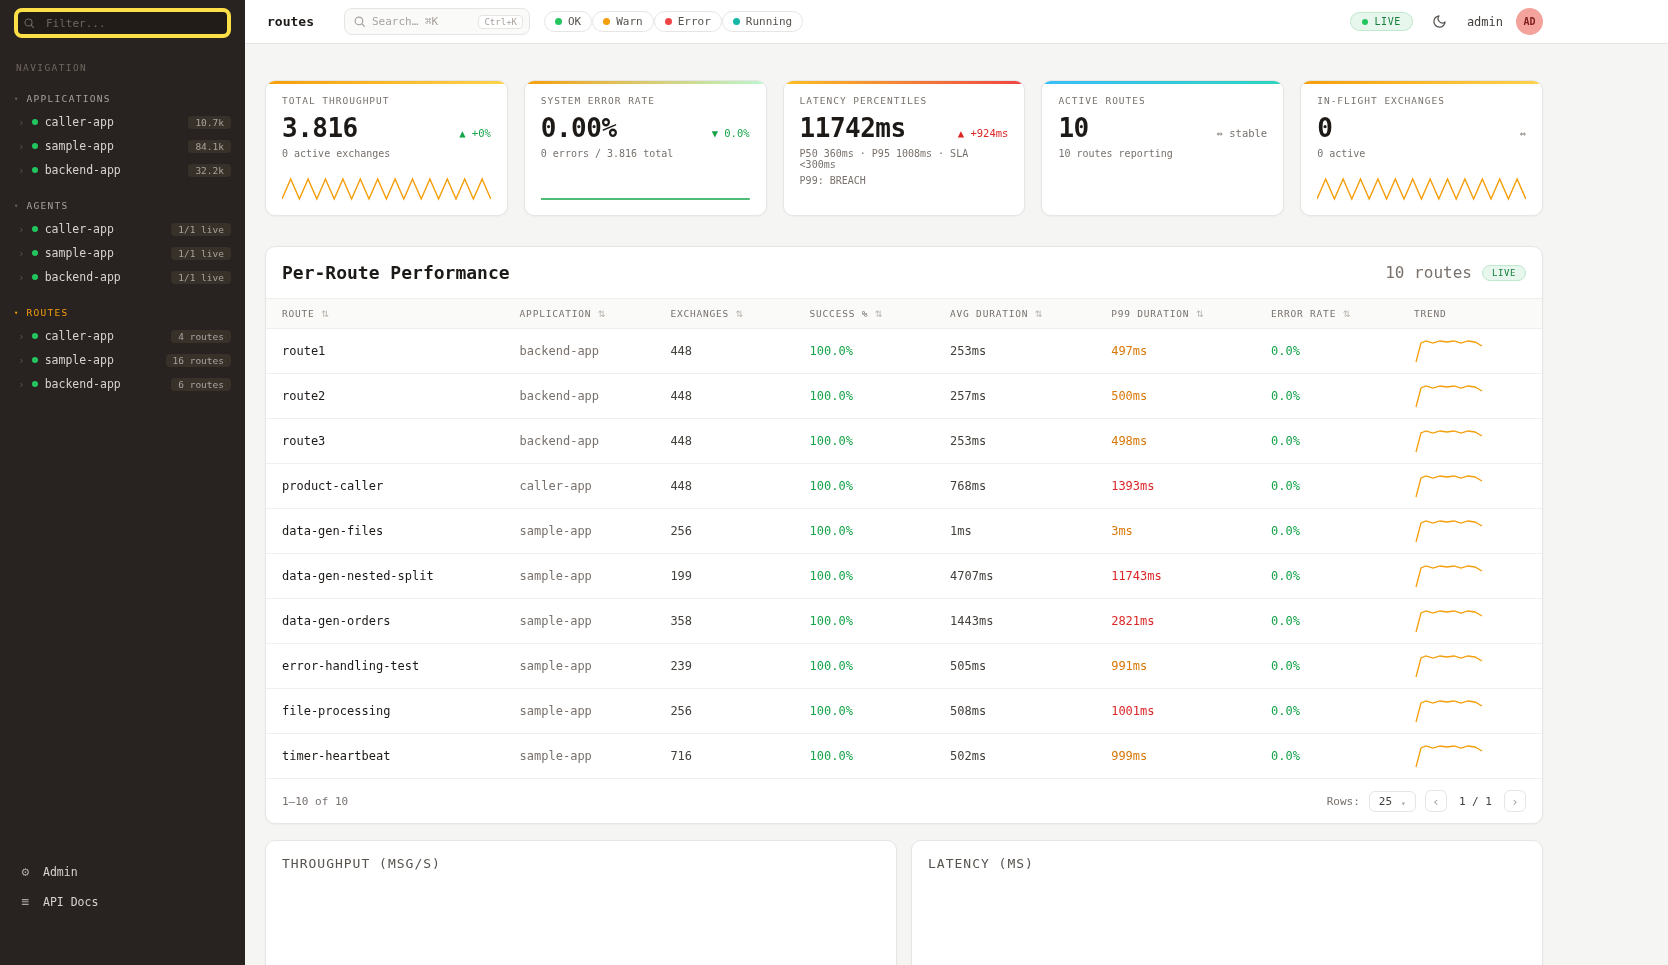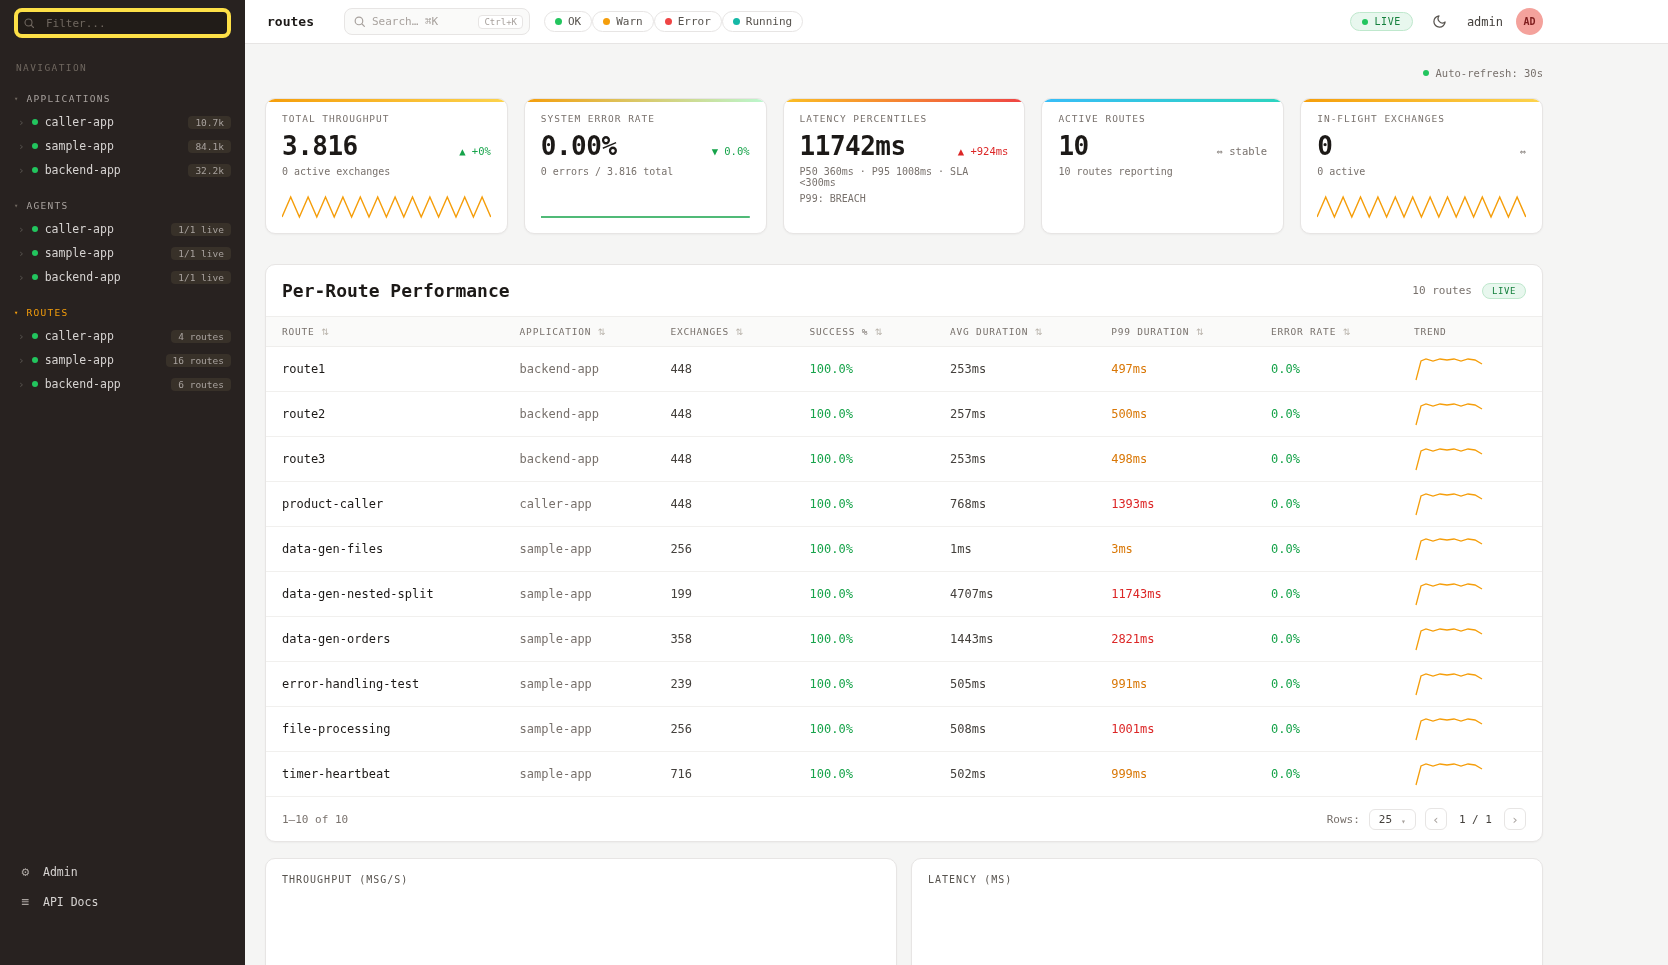--- a/index.html
+++ b/index.html
@@ -75,21 +75,21 @@
   .kpi-value{font-size:26px;font-weight:bold;letter-spacing:-.5px}
   .kpi-delta{font-size:10.5px;white-space:nowrap}
   .kpi-sub{font-size:10px;color:#78716c;margin-top:5px}
   .kpi-spark{position:absolute;left:16px;bottom:10px;width:calc(100% - 32px);height:32px}
 
   
   .table-panel{margin-top:30px}
   .panel-head{display:flex;align-items:center;padding:15px 16px}
   .panel-title{font-size:18px;font-weight:bold}
   .panel-right{margin-left:auto;display:flex;align-items:center;gap:10px}
-  .routes-count{font-size:11px;color:#78716c}
+  .routes-count{font-size:16px;color:#78716c}
   table{width:100%;border-collapse:collapse;table-layout:fixed}
   thead th{background:#fafaf9;border-top:1px solid #efeeec;border-bottom:1px solid #efeeec;font-size:9.5px;font-weight:normal;letter-spacing:.8px;color:#78716c;text-align:left;padding:9px 10px;white-space:nowrap;cursor:pointer}
   th:first-child,td:first-child{padding-left:16px}
   .sort{font-size:9px;color:#b8b2aa;font-family:"DejaVu Sans",sans-serif}
   tbody td{height:45px;padding:0 10px;border-bottom:1px solid #f1f0ee;font-size:12px;white-space:nowrap;overflow:hidden}
   tbody tr{cursor:pointer}
   .c-route{color:#1c1917}
   .c-app{color:#78716c}
   .c-num{color:#44403c}
   .c-ok{color:#16a34a}
@@ -97,21 +97,21 @@
   .foot-left{font-size:11px;color:#78716c}
   .foot-right{margin-left:auto;display:flex;align-items:center;gap:9px;font-size:11px;color:#78716c}
   .rows-select{display:flex;align-items:flex-end;gap:9px;border:1px solid #e7e5e4;border-radius:6px;background:#fff;padding:3px 9px;color:#44403c;font-size:11px}
   .rows-caret{color:#a8a29e;font-size:8px}
   .page-btn{width:22px;height:22px;border:1px solid #e7e5e4;border-radius:6px;background:#fff;color:#a8a29e;display:flex;align-items:center;justify-content:center;font-size:13px;line-height:1}
   .page-info{color:#44403c;margin:0 3px}
 
   
   .charts{display:grid;grid-template-columns:1fr 1fr;gap:14px;margin-top:16px}
   .chart-panel{height:150px;padding:15px 16px}
-  .chart-title{font-size:10px;letter-spacing:1px;color:#57534e}
+  .chart-title{font-size:13px;letter-spacing:1px;color:#57534e}
 </style>
 </head>
 <body>
 
 <div class="app">
 
   <aside class="sidebar">
 
     <div class="filter-box">
       <svg width="12" height="12" viewBox="0 0 24 24" fill="none" stroke="#6f675f" stroke-width="2.2" stroke-linecap="round">
@@ -254,24 +254,20 @@
               <path d="M21 12.8A9 9 0 1 1 11.2 3a7 7 0 0 0 9.8 9.8z"></path>
             </svg>
         </button>
         <span class="user-name">admin</span>
         <div class="avatar">AD</div>
       </div>
     </header>
 
     <main class="main">
 
-      <div class="refresh-row">
-        <span class="refresh-dot"></span>
-        <span>Auto-refresh: 30s</span>
-      </div>
 
       <div class="kpi-row">
           <div class="card kpi">
             <div class="accent" style="background:linear-gradient(90deg,#f59e0b,#fcd34d)"></div>
   <div class="kpi-title">TOTAL THROUGHPUT</div>
   <div class="kpi-valrow">
               <span class="kpi-value">3.816</span>
               <span class="kpi-delta" style="color:#16a34a">▲ +0%</span>
             </div>
   <div class="kpi-sub">0 active exchanges</div>

